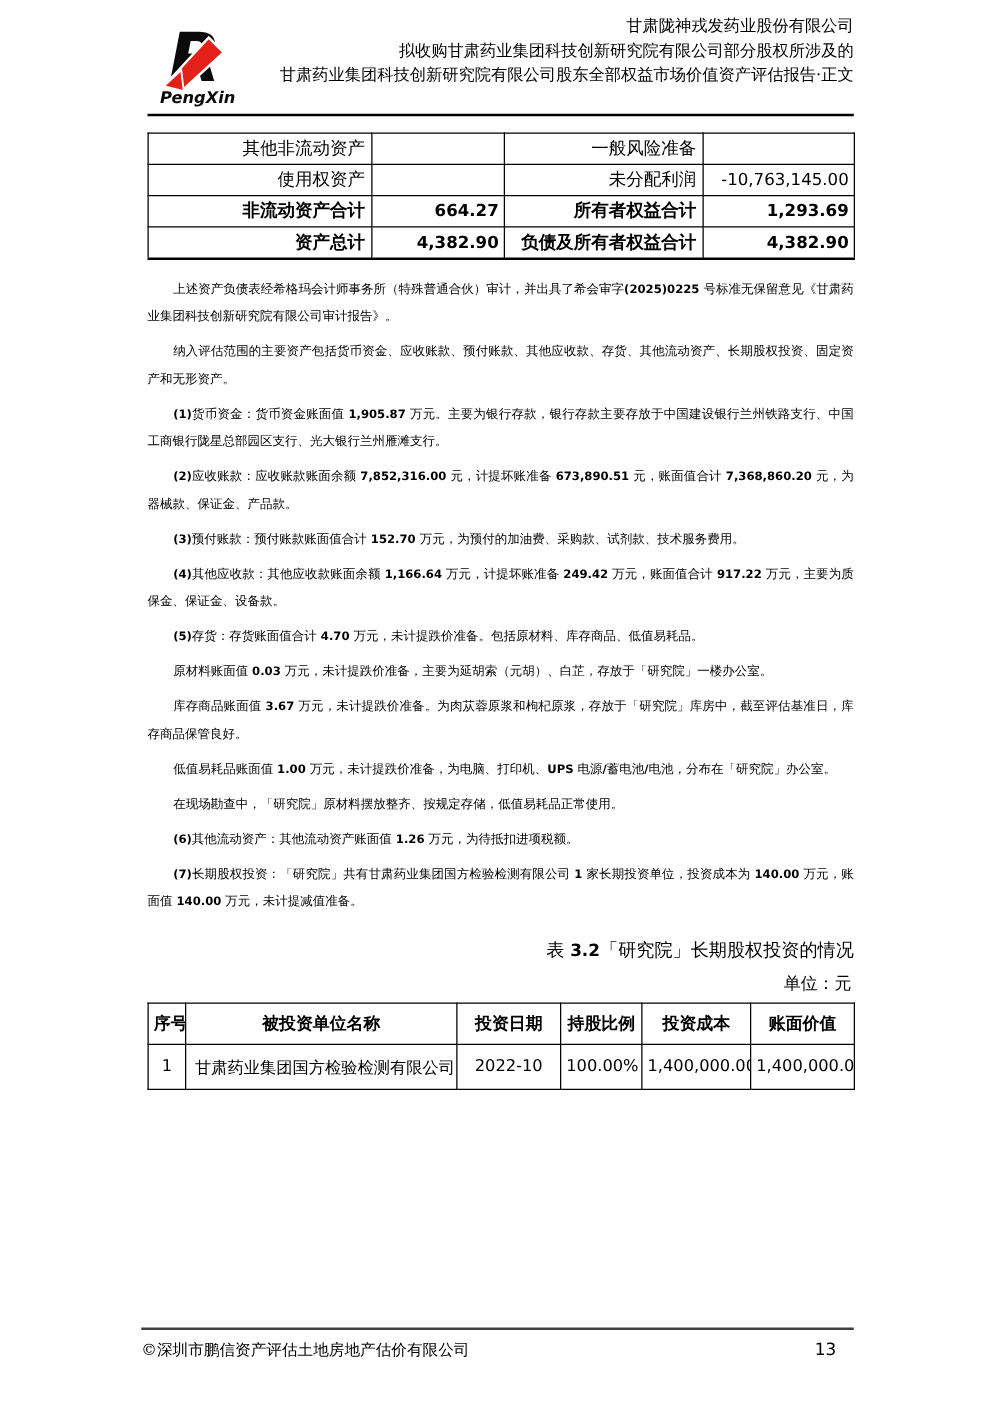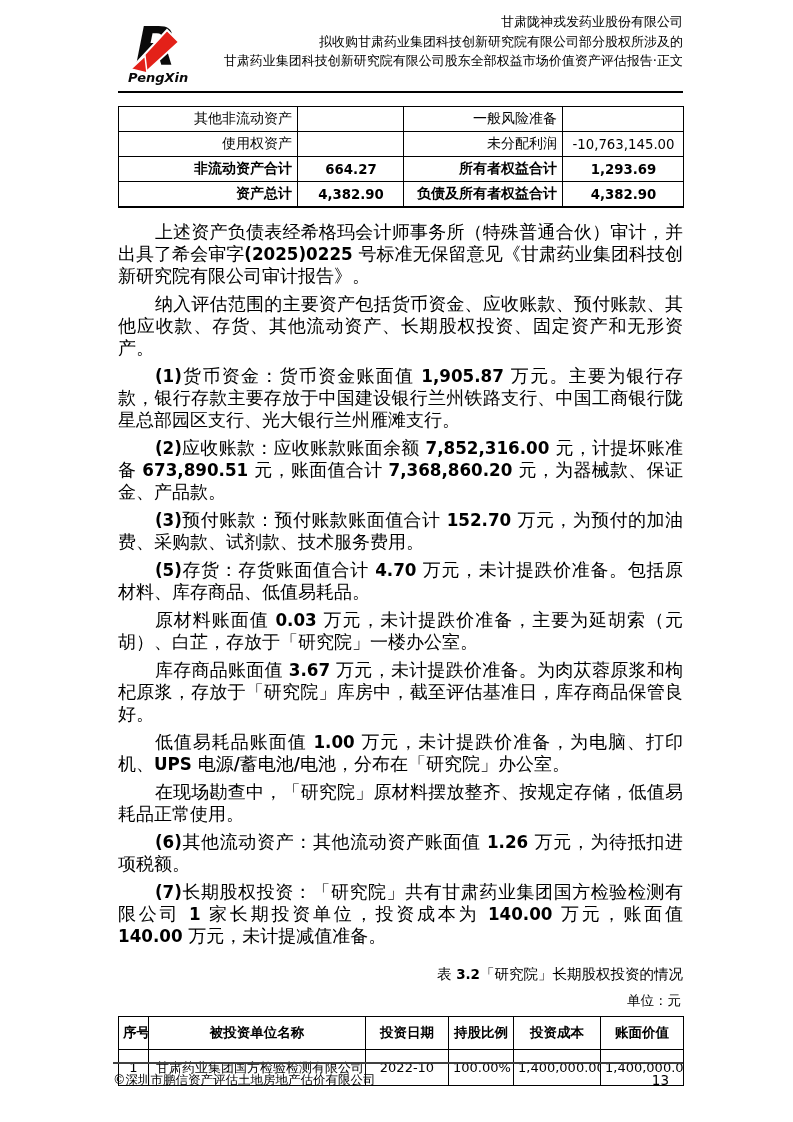--- a/index.html
+++ b/index.html
@@ -15,24 +15,24 @@
   .header{position:relative;height:91px;border-bottom:2px solid #000;}
   .logo{position:absolute;left:8px;top:20px;width:72px;height:66px;}
   .header-lines{padding-top:12px;text-align:right;font-size:13px;line-height:19.5px;}
   
   .balance{width:100%;border-collapse:collapse;margin-top:13px;font-size:14px;table-layout:fixed;}
   .balance td{border:1px solid #000;height:22px;padding:1px 5px;overflow:hidden;white-space:nowrap;}
   .balance tr.totals td{font-weight:bold;}
   .balance td.lbl{text-align:right;}
   .balance td.lbl.ind{padding-left:22px;}
   .balance td.lbl.flush{padding-left:8px;}
-  .balance td.val{text-align:center;padding-right:4px;}
+  .balance td.val{text-align:right;padding-right:4px;}
   .balance{border-bottom:2px solid #000;}
   
-  .body-text{margin-top:13px;font-size:18px;line-height:22px;text-align:justify;}
+  .body-text{margin-top:13px;font-size:10px;line-height:22px;text-align:justify;}
   .body-text p{margin:0 0 6px 0;text-indent:2.05em;}
   
   .caption{margin-top:18px;text-align:right;font-size:14.5px;}
   .unit-label{margin-top:8px;text-align:right;font-size:13.5px;padding-right:2px;}
   .invest{width:100%;border-collapse:collapse;margin-top:6px;border:1.5px solid #000;text-align:center;table-layout:fixed;}
   .invest th,.invest td{border:1px solid #000;padding:0 4px;overflow:hidden;white-space:nowrap;}
   .invest th{font-size:13.5px;height:32px;font-weight:bold;}
   .invest td{font-size:13px;height:35px;}
   .invest td.name{text-align:left;padding-left:7px;}
   
@@ -102,20 +102,21 @@
           </tr>
         </tbody>
     </table>
 
     <div class="body-text">
         <p>上述资产负债表经希格玛会计师事务所（特殊普通合伙）审计，并出具了希会审字<span class="latin">(2025)0225</span> 号标准无保留意见《甘肃药业集团科技创新研究院有限公司审计报告》。</p>
         <p>纳入评估范围的主要资产包括货币资金、应收账款、预付账款、其他应收款、存货、其他流动资产、长期股权投资、固定资产和无形资产。</p>
         <p><span class="latin">(1)</span>货币资金：货币资金账面值 <span class="latin">1,905.87</span> 万元。主要为银行存款，银行存款主要存放于中国建设银行兰州铁路支行、中国工商银行陇星总部园区支行、光大银行兰州雁滩支行。</p>
         <p><span class="latin">(2)</span>应收账款：应收账款账面余额 <span class="latin">7,852,316.00</span> 元，计提坏账准备 <span class="latin">673,890.51</span> 元，账面值合计 <span class="latin">7,368,860.20</span> 元，为器械款、保证金、产品款。</p>
         <p><span class="latin">(3)</span>预付账款：预付账款账面值合计 <span class="latin">152.70</span> 万元，为预付的加油费、采购款、试剂款、技术服务费用。</p>
+        <p><span class="latin">(4)</span>其他应收款：其他应收款账面余额 <span class="latin">1,166.64</span> 万元，计提坏账准备 <span class="latin">249.42</span> 万元，账面值合计 <span class="latin">917.22</span> 万元，主要为质保金、保证金、设备款。</p>
         <p><span class="latin">(5)</span>存货：存货账面值合计 <span class="latin">4.70</span> 万元，未计提跌价准备。包括原材料、库存商品、低值易耗品。</p>
         <p>原材料账面值 <span class="latin">0.03</span> 万元，未计提跌价准备，主要为延胡索（元胡）、白芷，存放于「研究院」一楼办公室。</p>
         <p>库存商品账面值 <span class="latin">3.67</span> 万元，未计提跌价准备。为肉苁蓉原浆和枸杞原浆，存放于「研究院」库房中，截至评估基准日，库存商品保管良好。</p>
         <p>低值易耗品账面值 <span class="latin">1.00</span> 万元，未计提跌价准备，为电脑、打印机、<span class="latin">UPS</span> 电源<span class="latin">/</span>蓄电池<span class="latin">/</span>电池，分布在「研究院」办公室。</p>
         <p>在现场勘查中，「研究院」原材料摆放整齐、按规定存储，低值易耗品正常使用。</p>
         <p><span class="latin">(6)</span>其他流动资产：其他流动资产账面值 <span class="latin">1.26</span> 万元，为待抵扣进项税额。</p>
         <p><span class="latin">(7)</span>长期股权投资：「研究院」共有甘肃药业集团国方检验检测有限公司 <span class="latin">1</span> 家长期投资单位，投资成本为 <span class="latin">140.00</span> 万元，账面值 <span class="latin">140.00</span> 万元，未计提减值准备。</p>
       </div>
 
     <div class="caption">表 <span class="latin">3.2</span>「研究院」长期股权投资的情况</div>

